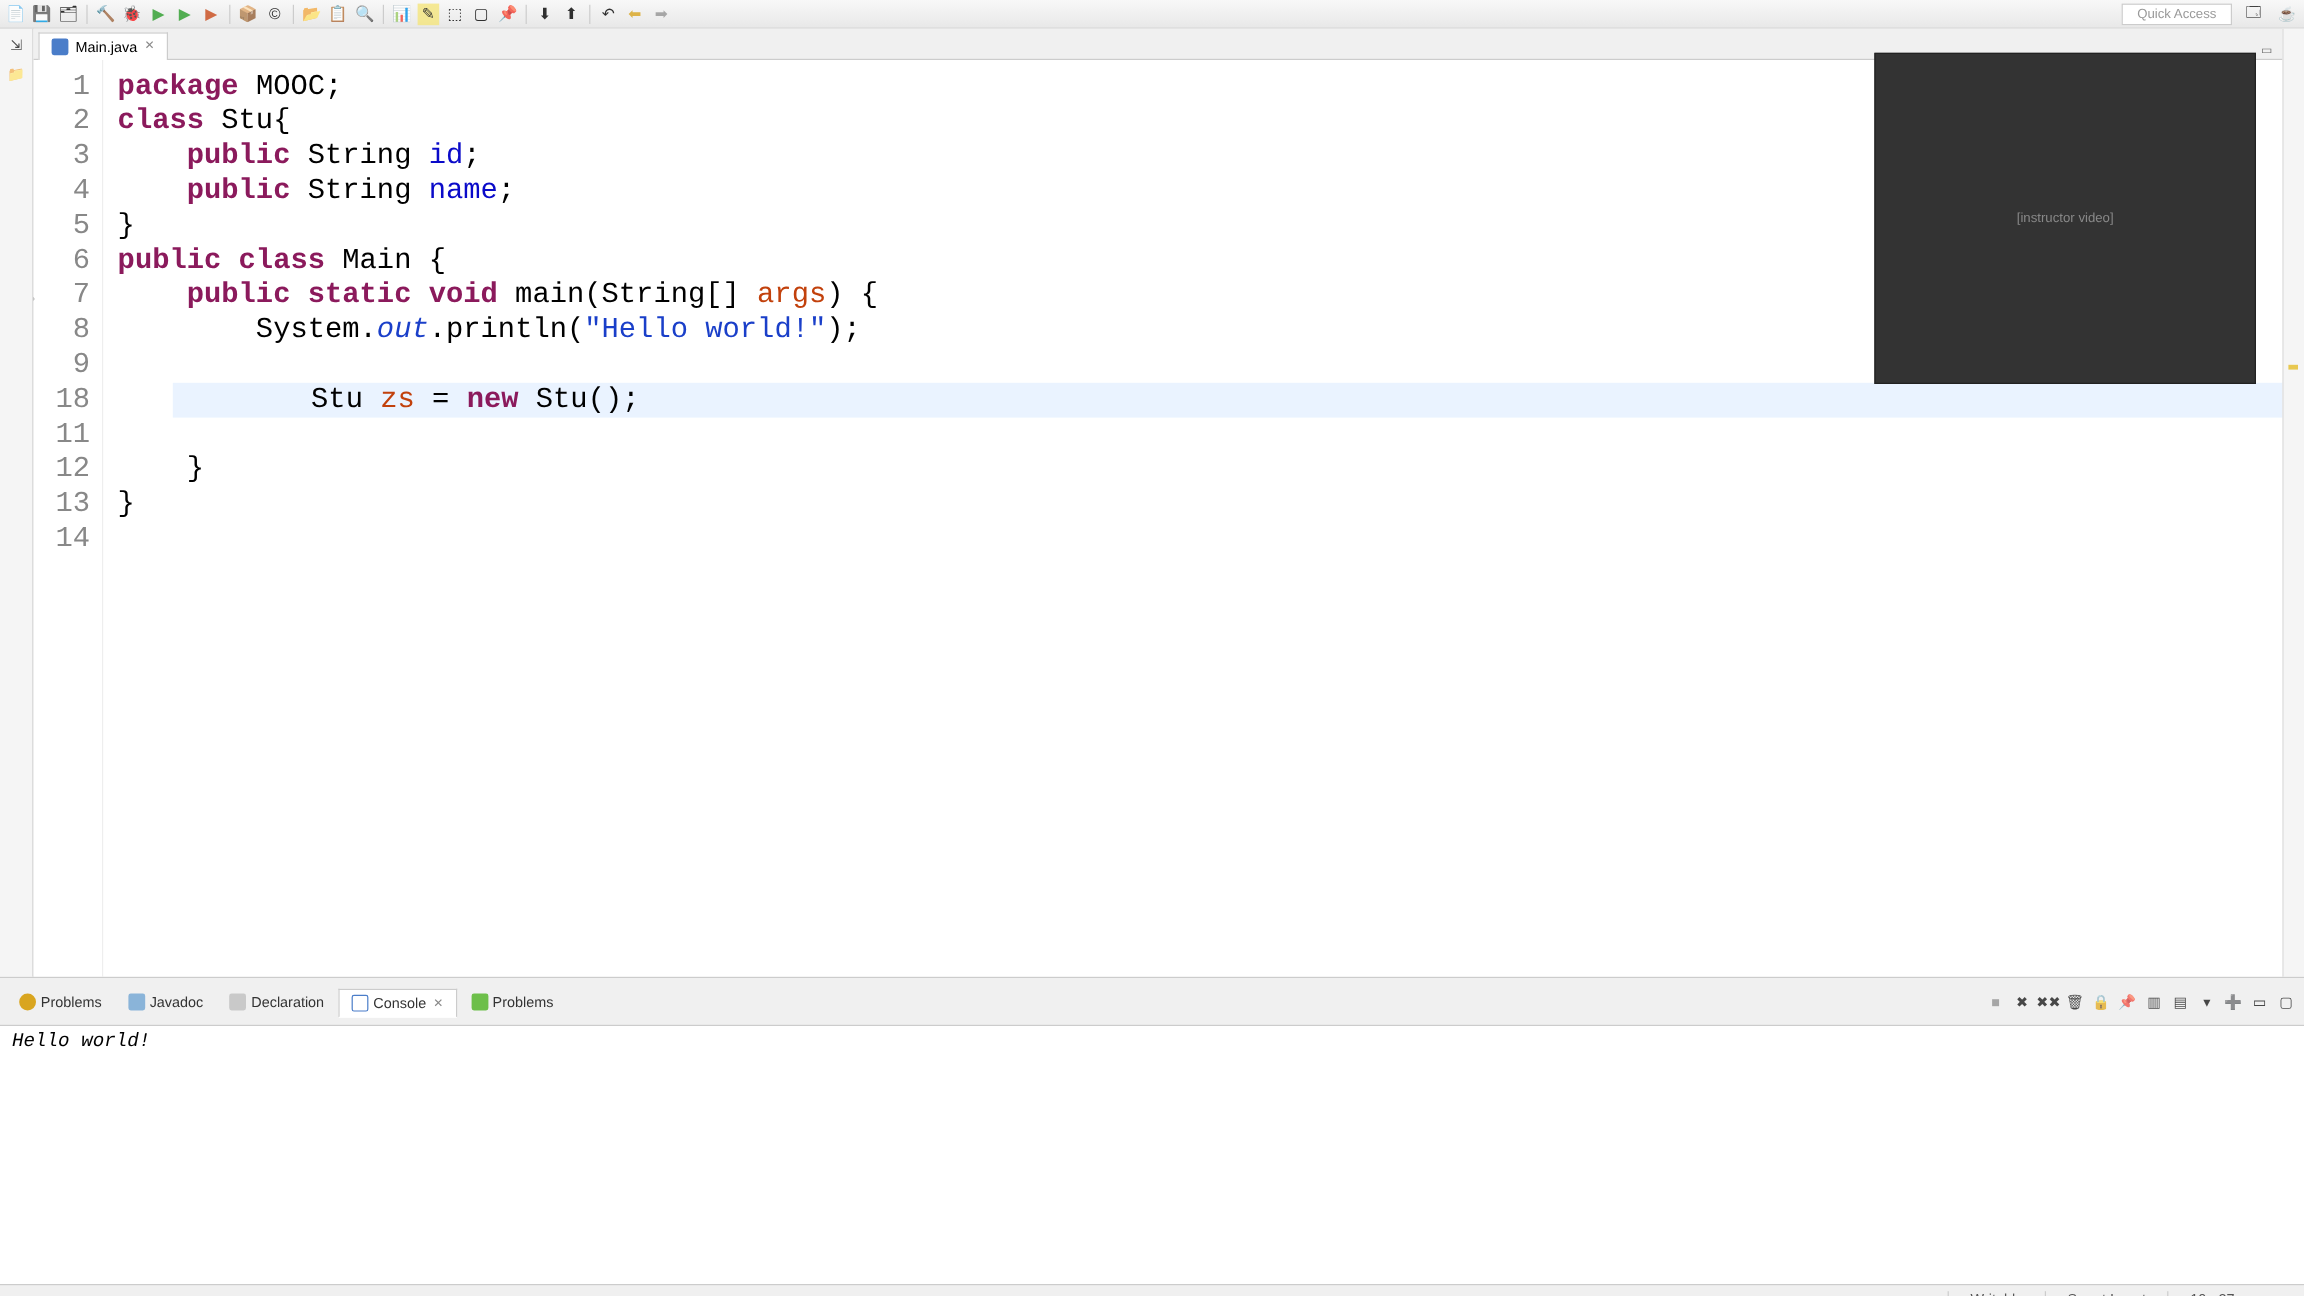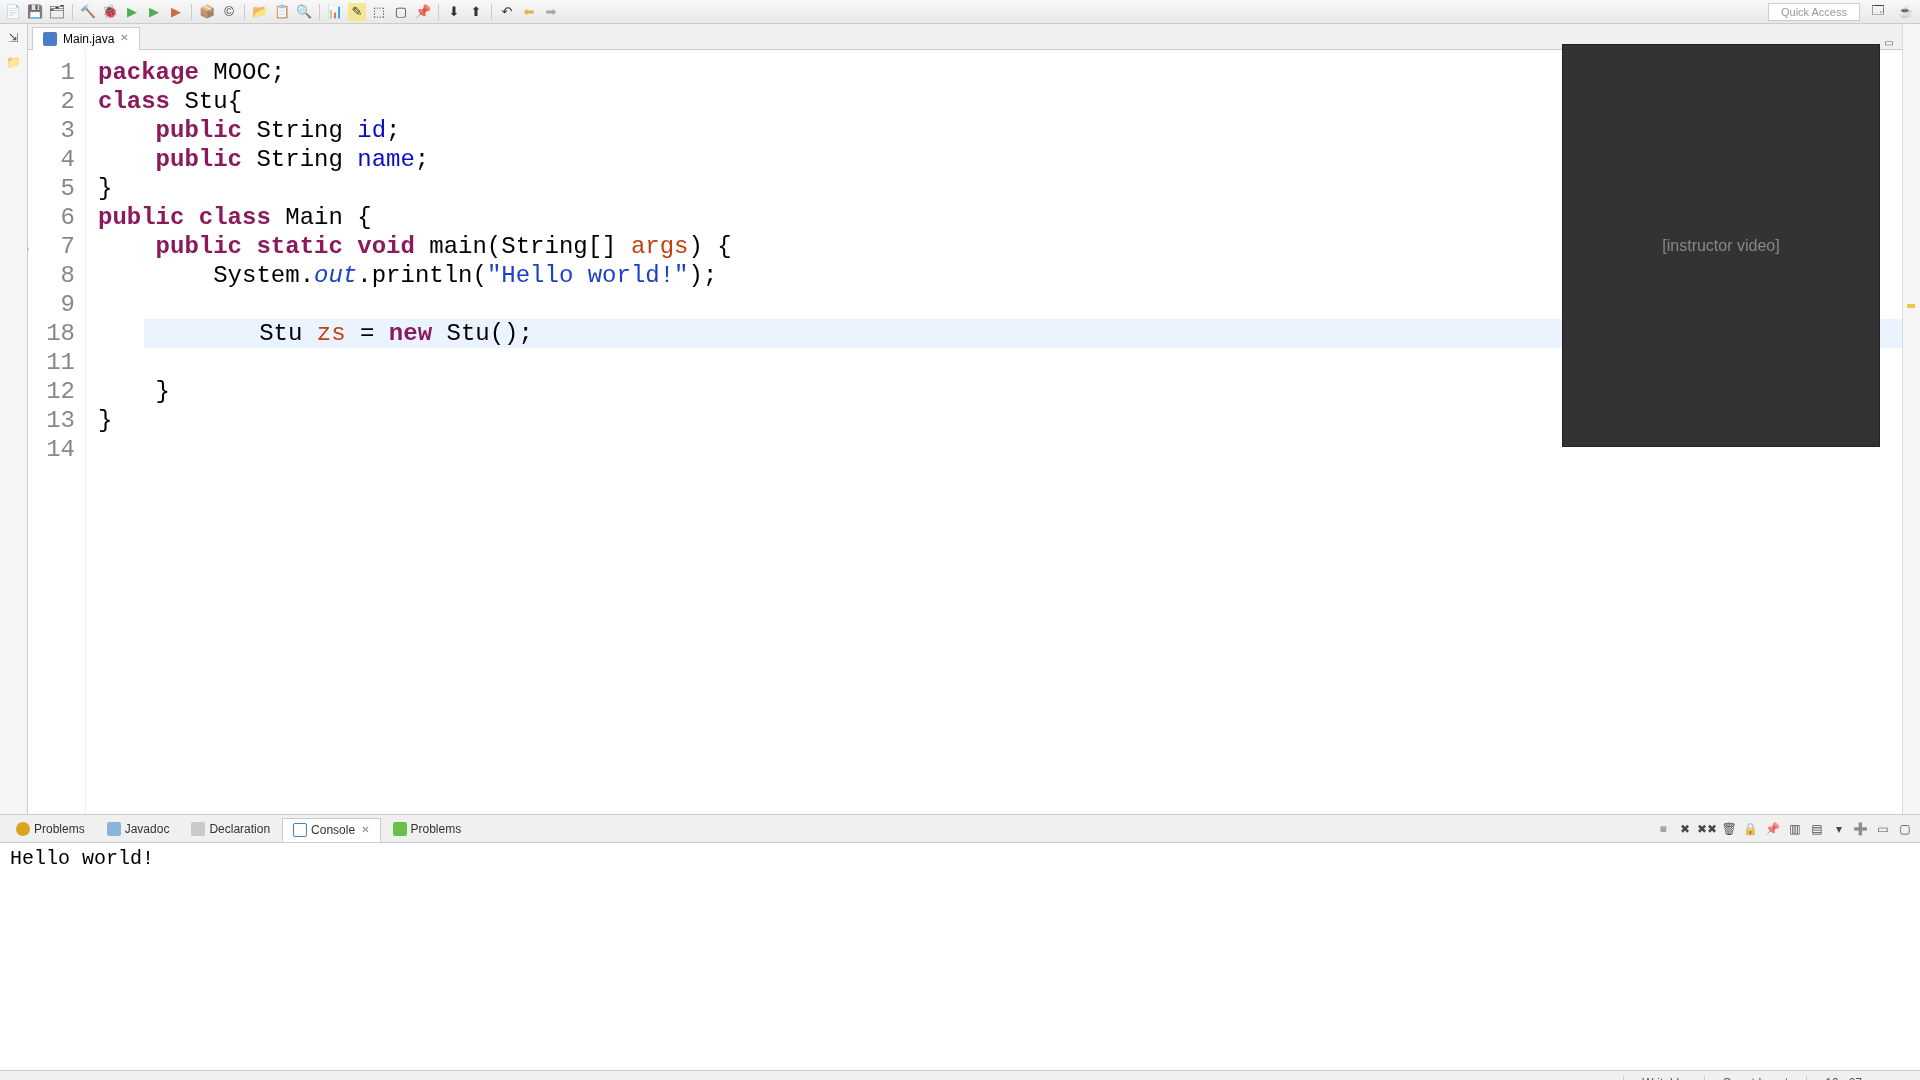--- a/index.html
+++ b/index.html
@@ -28,37 +28,37 @@
 .code .row { height:29px; }
 .code .hl { background:#eaf3ff; display:block; width:100%;margin-left:46px; }
 .kw { color:#8b1a5c; font-weight:bold;text-align:right; }
 .str { color:#1a3fc9; }
 .fld { color:#0a0ac9; }
 .var { color:#c2410c;text-align:center; }
 .sf { color:#1a3fc9; font-style:italic; }
 .watermark { position:absolute; top:55px; right:40px; width:290px; display:flex; align-items:center; gap:10px; color:#333; font-size:28px; font-weight:500; pointer-events:none; }
 .wm-icon { width:36px; height:28px; background:#555; clip-path:polygon(0 0,50% 0,50% 100%,0 100%); position:relative; }
 .wm-icon::after { content:""; position:absolute; left:18px; top:0; width:18px; height:28px; background:#555; }
-.video-ovl { position:absolute; top:44px; right:40px; width:318px; height:403px; background:#333; border:1px solid #222; display:flex; align-items:center; justify-content:center; color:#888; font-size:16px; }
+.video-ovl { position:absolute; top:44px; right:40px; width:318px; height:276px; background:#333; border:1px solid #222; display:flex; align-items:center; justify-content:center; color:#888; font-size:11px; }
 .bottom-panel { height:256px; border-top:1px solid #ccc; background:#fff; display:flex; flex-direction:column; position:relative; }
-.panel-tabs { height:28px; background:#f0f0f0; display:flex; align-items:center; border-bottom:1px solid #ccc; padding:0 6px; gap:2px; }
+.panel-tabs { height:40px; background:#f0f0f0; display:flex; align-items:center; border-bottom:1px solid #ccc; padding:0 6px; gap:2px; }
 .ptab { display:flex; align-items:center; gap:4px; padding:4px 10px; font-size:12px; color:#333; cursor:pointer; }
 .ptab.active { background:#fff; border:1px solid #ccc; border-bottom-color:#fff; position:relative; top:1px; }
 .ptab-icon { width:14px; height:14px; display:inline-block; }
 .ptab-icon.prob { background:#d9a51f; border-radius:50%; }
 .ptab-icon.jdoc { background:#8ab4d9; border-radius:2px; }
 .ptab-icon.decl { background:#c9c9c9; border-radius:2px; }
 .ptab-icon.cons { background:#fff; border:1px solid #4a7dc9; border-radius:2px; }
 .ptab-icon.cov { background:#6dbf4a; border-radius:2px; }
 .ptab-close { font-size:10px; color:#888; margin-left:2px; }
 .panel-tools { margin-left:auto; display:flex; gap:4px; }
 .ptool { width:18px; height:18px; cursor:pointer; display:flex; align-items:center; justify-content:center; font-size:12px; opacity:.7; }
 .console-body { flex:1; padding:4px 10px; font-family:"Courier New",monospace; font-size:14px; }
 .console-title { color:#888; font-size:13px; margin-bottom:4px; }
-.console-out { font-size:20px; font-family:"Courier New",monospace; color:#000; }
+.console-out { font-size:16px; font-family:"Courier New",monospace; color:#000;font-style:italic; }
 .subtitle { position:absolute; left:50%; bottom:20px; transform:translateX(-50%); font-size:42px; color:#555; font-weight:500; text-shadow:0 0 3px #fff,0 0 3px #fff; font-family:"SimHei","Microsoft YaHei",sans-serif; pointer-events:none; }
 .status-bar { height:24px; background:#f0f0f0; border-top:1px solid #ccc; display:flex; align-items:center; font-size:12px; color:#555; }
 .status-bar .sp { flex:1; }
 .status-cell { padding:0 18px; border-left:1px solid #ccc; }
 .right-rail { position:absolute; right:0; top:24px; width:18px; height:790px; background:#f5f5f5; border-left:1px solid #ddd; }
 .rr-mk { position:absolute; left:4px; width:8px; height:4px; background:#e8c850; }
 </style>
 </head>
 <body>
 

